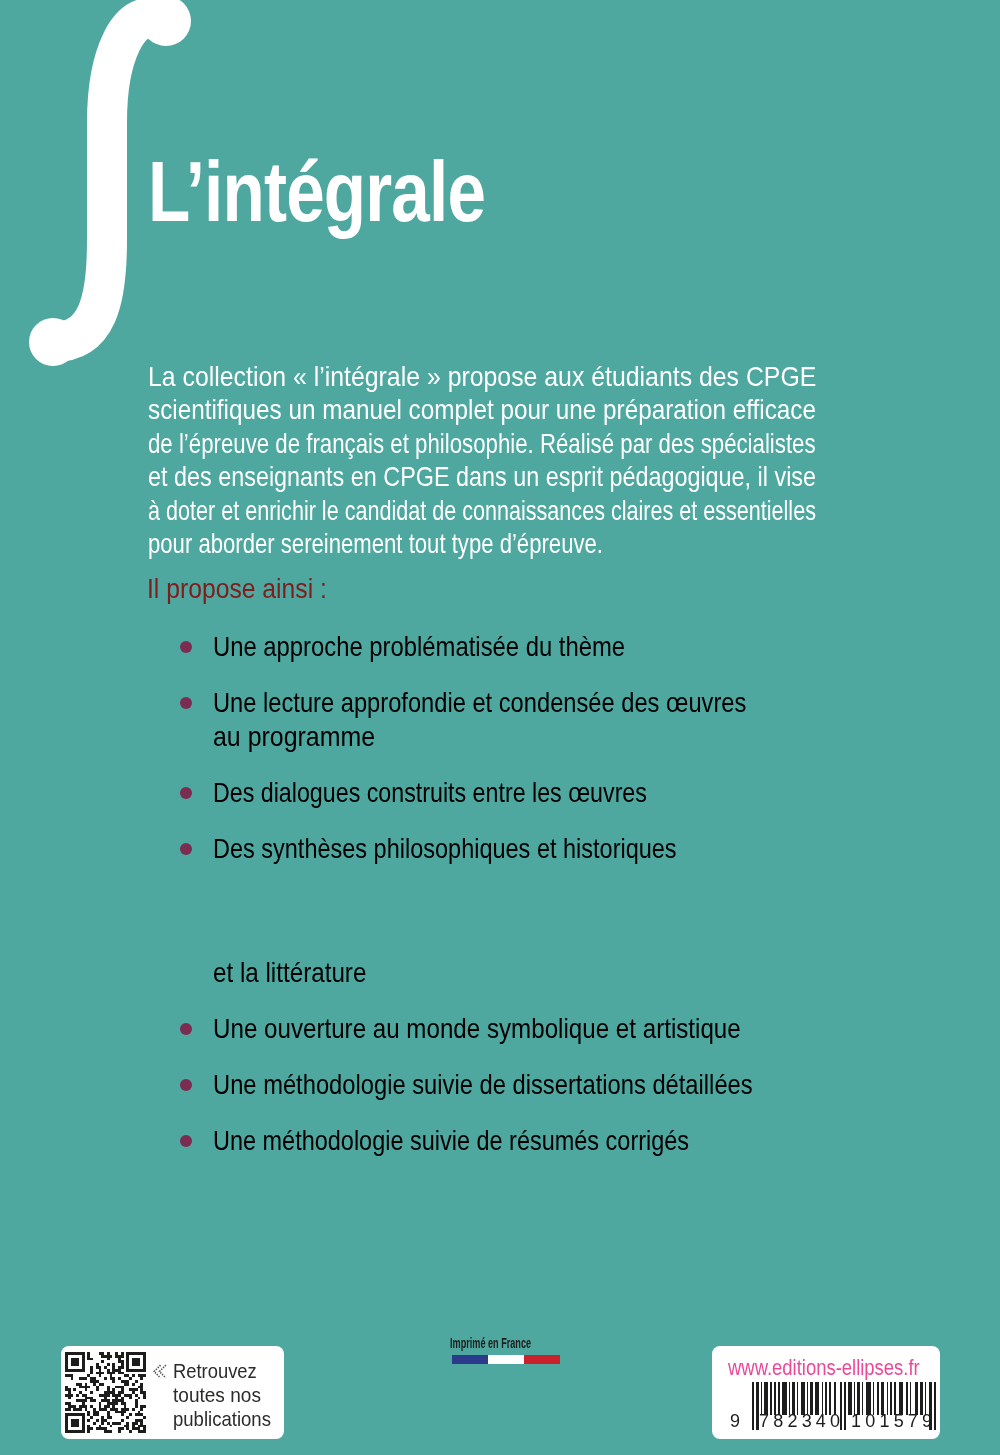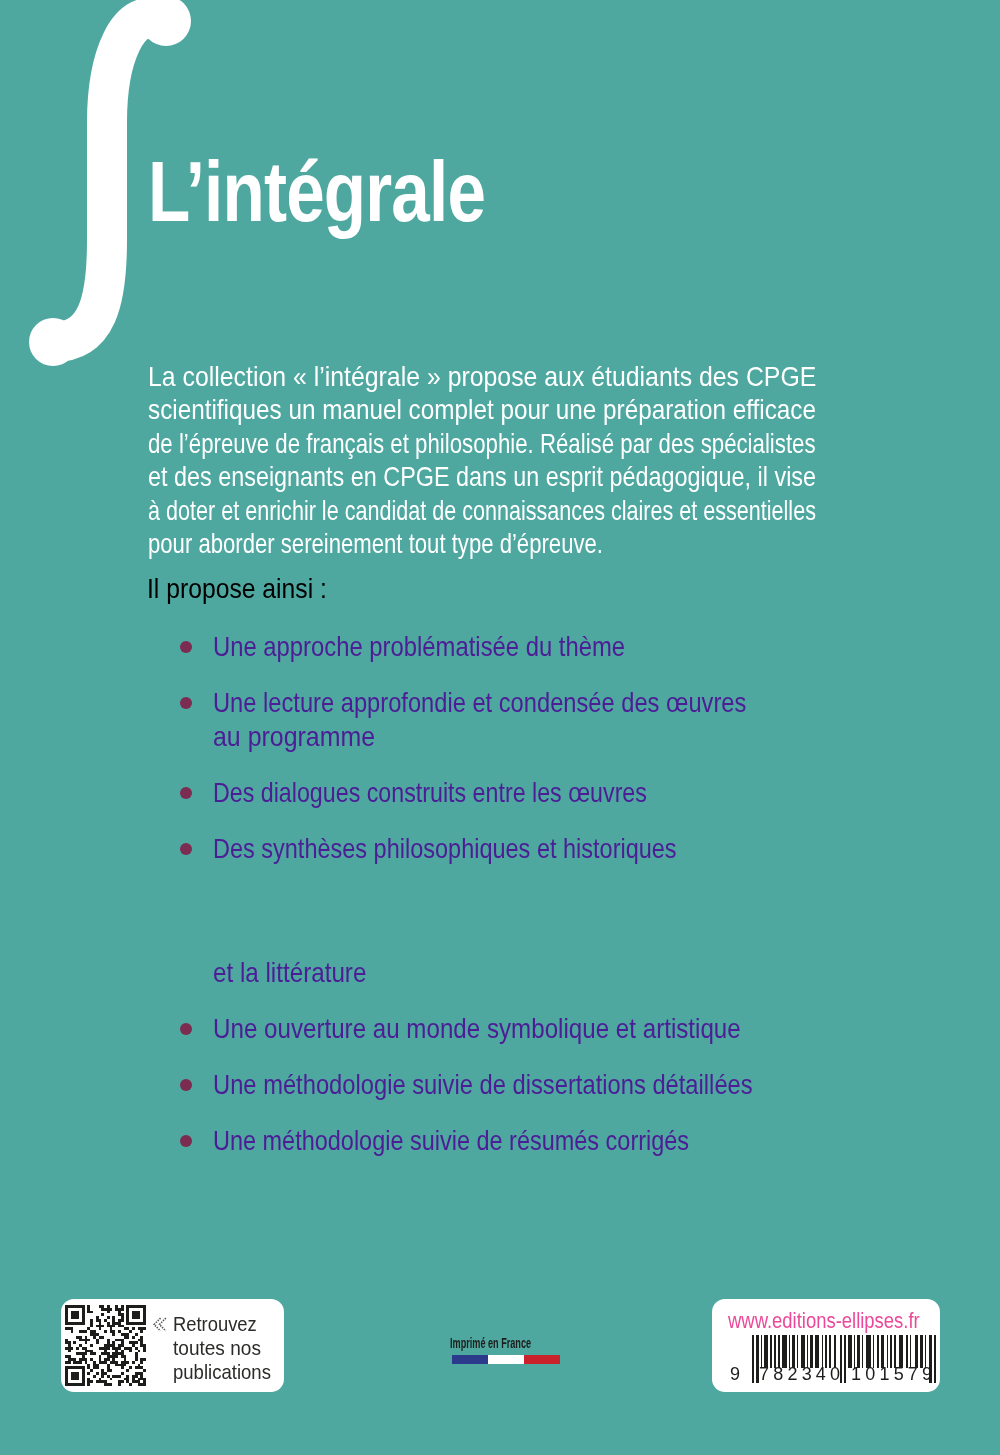--- a/index.html
+++ b/index.html
@@ -23,34 +23,34 @@
 
   
   .intro-line{
     position:absolute;left:148px;height:34px;line-height:34px;
     font-size:28px;color:#fff;
   }
 
   
   .list-heading{
     position:absolute;left:147px;top:572px;height:34px;line-height:34px;
-    font-size:28px;color:#000000;
+    font-size:28px;color:#7f1d1d;
   }
   .li{
     position:absolute;left:213px;height:34px;line-height:34px;
-    font-size:28px;color:#4c1d95;
+    font-size:28px;color:#000000;
   }
   .dot{
     position:absolute;left:-33px;top:11px;width:12px;height:12px;
     border-radius:50%;background:#7C2B51;
   }
 
   
   .card{
-    position:absolute;background:#ffffff;border-radius:13px;
+    position:absolute;background:#ffffff;border-radius:8px;margin-top:47px;
   }
   .pub-card{left:61px;top:1299px;width:223px;height:93px;}
   .pub-text{
     position:absolute;left:112px;height:24px;line-height:24px;
     font-size:21px;color:#2b2b29;
   }
   .scan-icon{position:absolute;left:91px;top:17px;}
   .qr{position:absolute;left:4px;top:6px;}
 
   .imprint-label{

